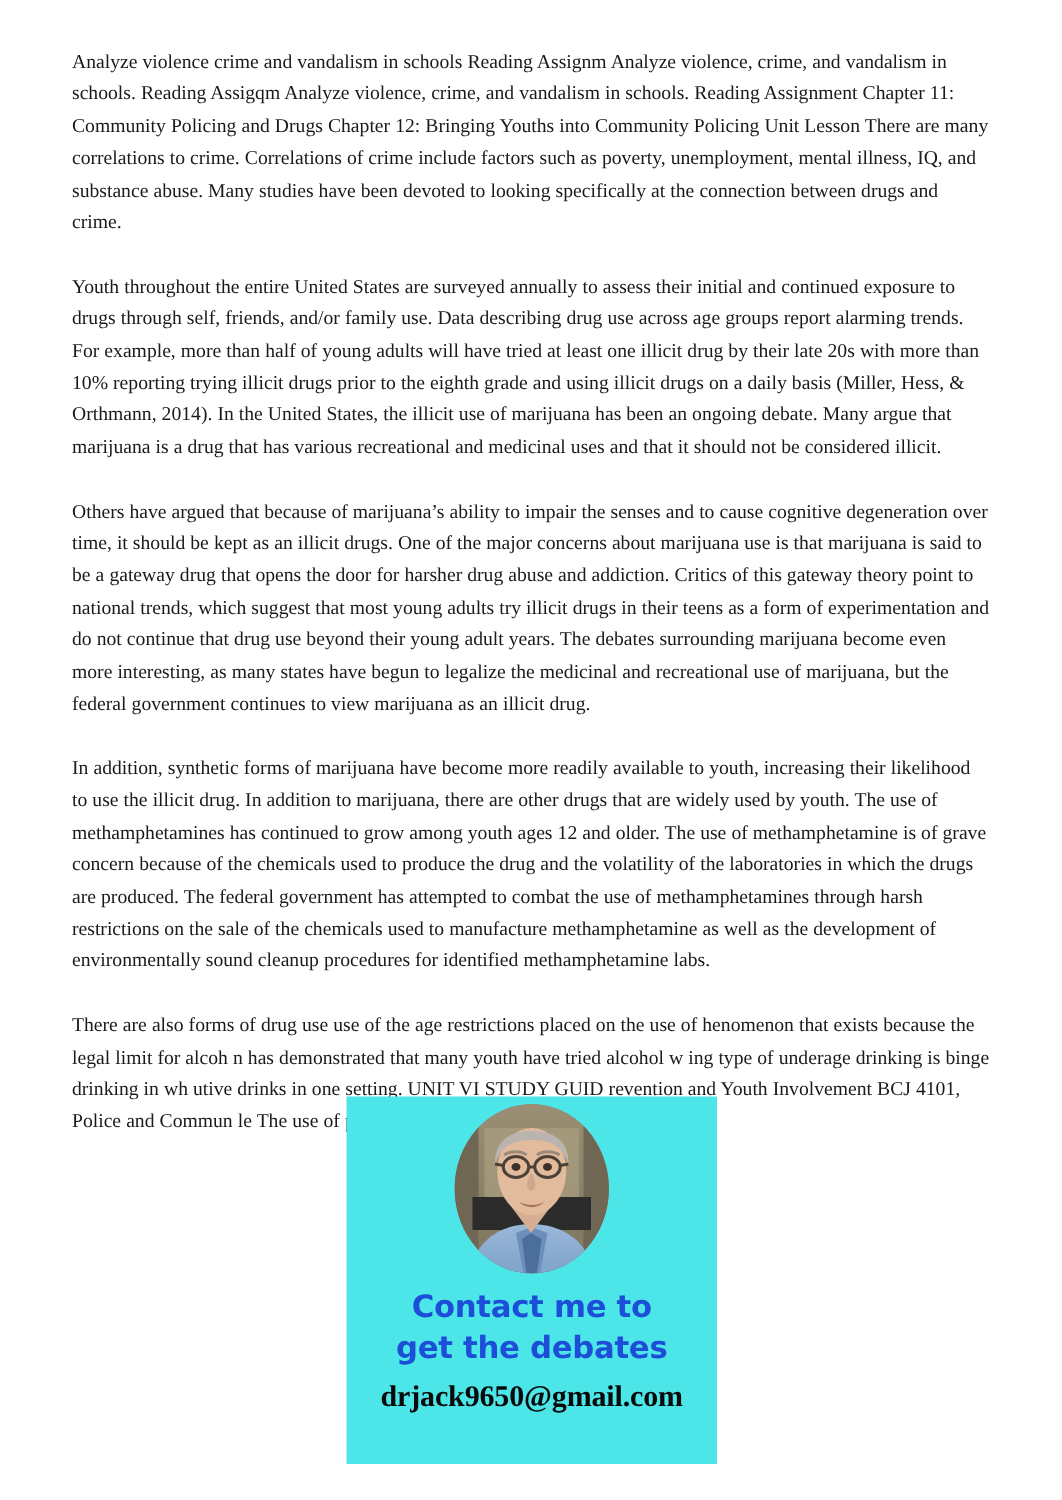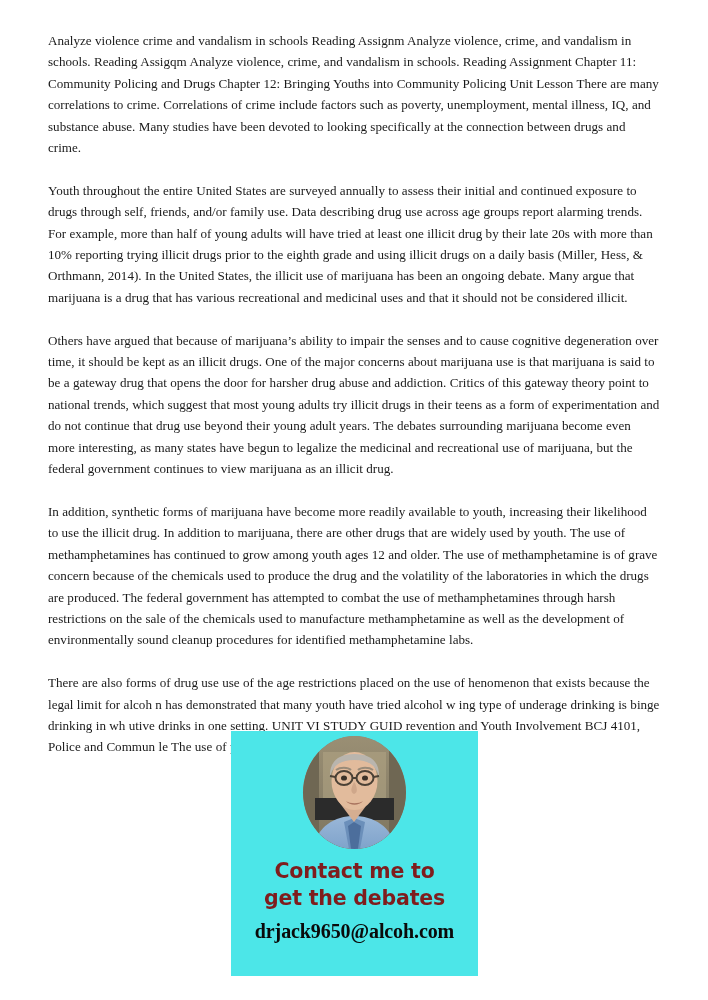--- a/index.html
+++ b/index.html
@@ -67,21 +67,21 @@
     background: #8a8276;
     flex: none;
   }
   #avatar svg { display: block; width: 103px; height: 113px; }
 
   .overlay-line {
     font-family: "DejaVu Sans", "Liberation Sans", sans-serif;
     font-weight: bold;
     font-size: 20.5px;
     line-height: 26px;
-    color: #7f1d1d;
+    color: #1d4ed8;
     text-align: center;
     letter-spacing: -0.2px;
     width: 100%;
   }
   #overlay-line-1 { margin-top: 9px; }
   #overlay-line-2 { margin-top: 1px; }
 
   #overlay-email {
     font-family: "Liberation Serif", "DejaVu Serif", serif;
     font-weight: bold;
@@ -147,17 +147,17 @@
           <path d="M33 34 C37 31 45 31 48 34" stroke="#9a8b79" stroke-width="2" fill="none"></path>
           <path d="M55 34 C58 31 66 31 70 34" stroke="#9a8b79" stroke-width="2" fill="none"></path>
           <path d="M51 46 C48 52 47 56 51 58 C54 57 55 54 52 47 Z" fill="#cfa78a"></path>
           <path d="M43 65 C47 68 56 68 60 65 C56 70 47 70 43 65 Z" fill="#a9745f"></path>
         </g>
       </svg>
     </div>
 
     <div class="overlay-line" id="overlay-line-1">Contact me to</div>
     <div class="overlay-line" id="overlay-line-2">get the debates</div>
-    <div id="overlay-email">drjack9650@alcoh.com</div>
+    <div id="overlay-email">drjack9650@gmail.com</div>
 
   </div>
 
 </div>
 
 </body></html>

